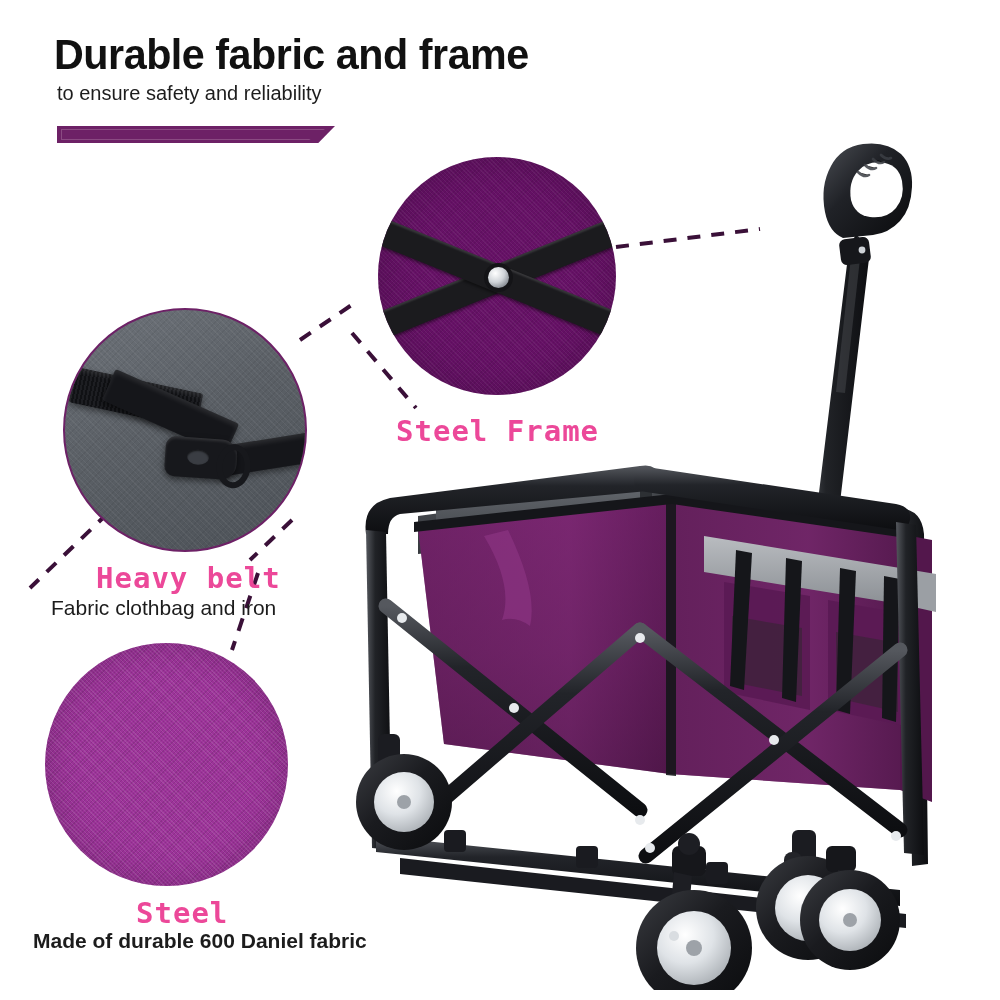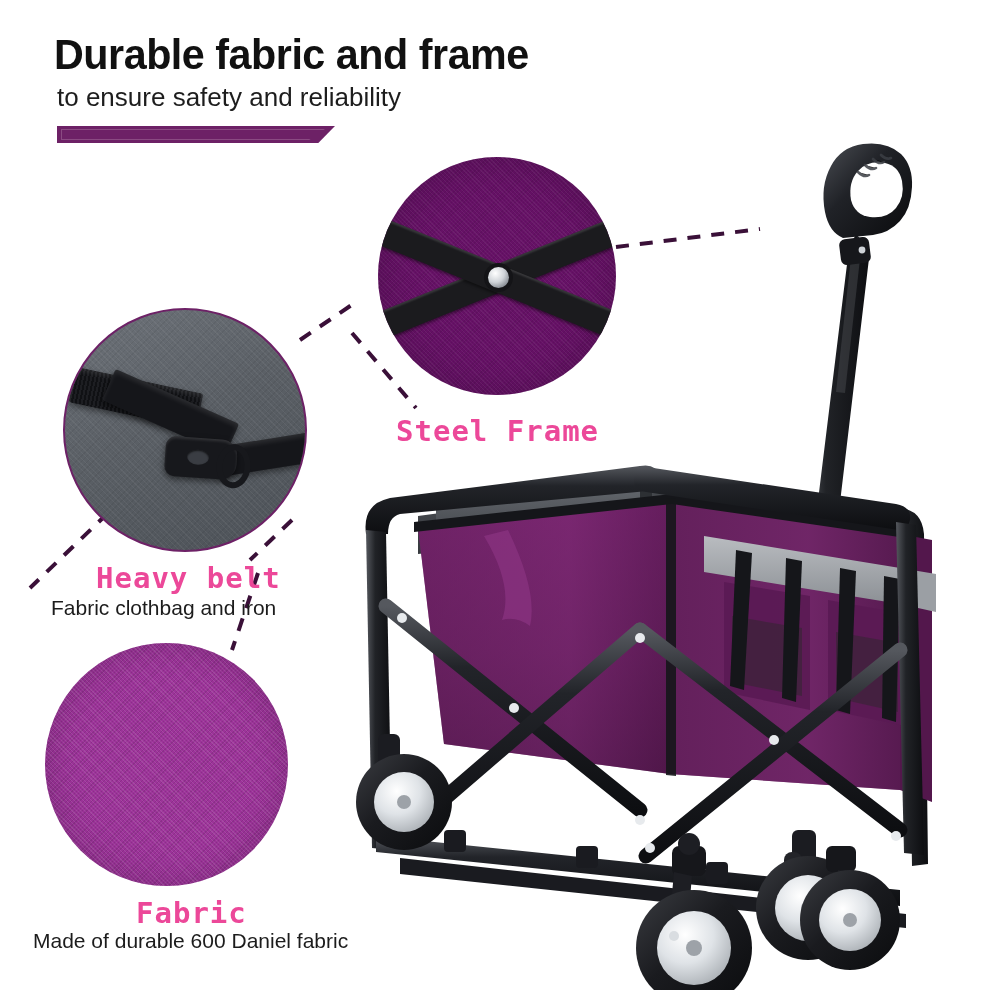--- a/index.html
+++ b/index.html
@@ -15,21 +15,21 @@
   
   .hdr-title{
     position:absolute;left:54px;top:30px;
     font-size:43px;font-weight:bold;color:#111111;
     letter-spacing:-0.5px;
     transform:scaleX(0.96);transform-origin:left top;
     white-space:nowrap;
   }
   .hdr-sub{
     position:absolute;left:57px;top:82px;
-    font-size:26px;color:#1d1d1d;font-weight:normal;
+    font-size:20px;color:#1d1d1d;font-weight:normal;
     white-space:nowrap;
   }
   .accent-bar{
     position:absolute;left:57px;top:126px;
     width:278px;height:17px;
     background:#6d2166;
     clip-path:polygon(0 0,100% 0,94% 100%,0 100%);
   }
   .accent-bar::after{
     content:"";position:absolute;left:4px;top:3px;right:10px;bottom:3px;
@@ -97,21 +97,21 @@
     font-weight:bold;font-size:29px;letter-spacing:1px;white-space:nowrap;
   }
   .lbl-sub{
     position:absolute;color:#1c1c1c;font-size:21px;white-space:nowrap;
   }
   #t-steel{left:396px;top:414px;}
   #d-steel{left:362px;top:450px;}
   #t-belt{left:96px;top:561px;}
   #d-belt{left:51px;top:596px;}
   #t-fabric{left:136px;top:896px;}
-  #d-fabric{left:33px;top:929px;}
+  #d-fabric{left:33px;top:929px;font-weight:bold;}
 
   
   #leaders{position:absolute;left:0;top:0;width:1000px;height:1000px;pointer-events:none;}
 
   
   #wagon{position:absolute;left:340px;top:130px;width:640px;height:860px;}
   #wagon svg{display:block;}
 </style>
 </head>
 <body>
@@ -154,21 +154,21 @@
 
   <div class="circle" id="c-fabric">
     <div class="fab-tex2"></div>
   </div>
 
   <div class="lbl-title" id="t-steel">Steel Frame</div>
 
   <div class="lbl-title" id="t-belt">Heavy belt</div>
   <div class="lbl-sub" id="d-belt">Fabric clothbag and iron</div>
 
-  <div class="lbl-title" id="t-fabric">Fabric</div>
+  <div class="lbl-title" id="t-fabric">Steel</div>
   <div class="lbl-sub" id="d-fabric">Made of durable 600 Daniel fabric</div>
 
   <div id="wagon">
     <svg width="640" height="860" viewBox="0 0 640 860">
       <defs>
         <linearGradient id="tube" x1="0" y1="0" x2="0" y2="1">
           <stop offset="0%" stop-color="#55585e"></stop>
           <stop offset="30%" stop-color="#222429"></stop>
           <stop offset="100%" stop-color="#0d0e11"></stop>
         </linearGradient>

